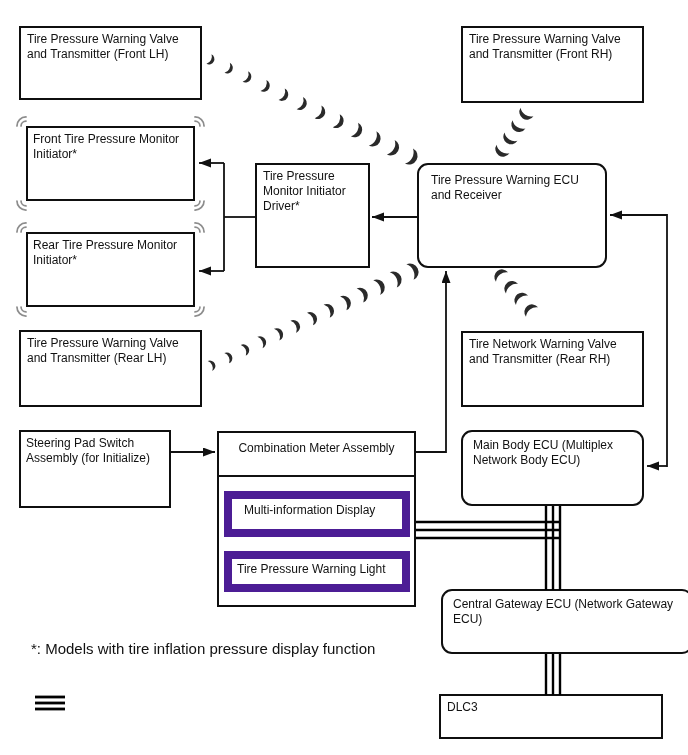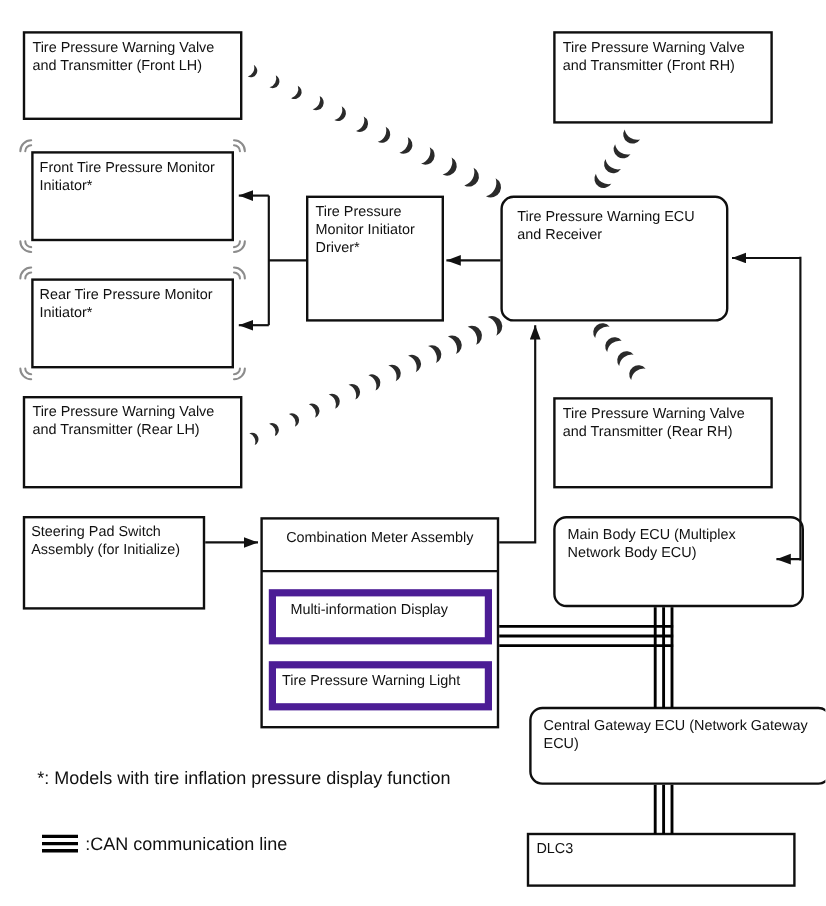--- a/index.html
+++ b/index.html
@@ -18,21 +18,21 @@
     box-sizing:border-box;
     font-size:12px;
     line-height:15px;
     padding:4px 6px;
   }
   .rounded{border-radius:11px;}
   .tight{padding:4px 5px;}
   .combo-header{position:absolute;left:0;top:0;right:0;padding:8px 8px 0 8px;font-size:12px;line-height:15px;text-align:center;}
   .inner-box{
     position:absolute;
-    border:6px solid #4c1d95;
+    border:8px solid #4c1d95;
     background:#ffffff;
     box-sizing:border-box;
     font-size:12px;line-height:15px;
   }
   .center-text{text-align:left;}
   .note{
     position:absolute;
     font-size:15px;line-height:15px;
     white-space:nowrap;
   }
@@ -68,53 +68,52 @@
 
   <div class="box rounded" style="left:417px;top:163px;width:190px;height:105px;padding:8px 12px;">
     <span>Tire Pressure Warning ECU and Receiver</span>
   </div>
 
   <div class="box" style="left:19px;top:330px;width:183px;height:77px;">
     <span>Tire Pressure Warning Valve and Transmitter (Rear LH)</span>
   </div>
 
   <div class="box" style="left:461px;top:331px;width:183px;height:76px;">
-    <span>Tire Pressure Warning Valve and Transmitter (Rear RH)</span>
+    <span>Tire Network Warning Valve and Transmitter (Rear RH)</span>
   </div>
 
   <div class="box tight" style="left:19px;top:430px;width:152px;height:78px;">
     <span>Steering Pad Switch Assembly (for Initialize)</span>
   </div>
 
   <div class="box" style="left:217px;top:431px;width:199px;height:176px;padding:0;">
     <div class="combo-header">
       <span>Combination Meter Assembly</span>
     </div>
     <div class="inner-box" style="left:5px;top:58px;width:186px;height:46px;padding:4px 12px;">
       <span>Multi-information Display</span>
     </div>
     <div class="inner-box" style="left:5px;top:118px;width:186px;height:41px;padding:3px 5px;">
       <span>Tire Pressure Warning Light</span>
     </div>
   </div>
 
-  <div class="box rounded" style="left:461px;top:430px;width:209px;height:76px;padding:6px 10px;">
+  <div class="box rounded" style="left:461px;top:430px;width:183px;height:76px;padding:6px 10px;">
     <span>Main Body ECU (Multiplex Network Body ECU)</span>
   </div>
 
   <div class="box rounded" style="left:441px;top:589px;width:252px;height:65px;padding:6px 10px;">
     <span>Central Gateway ECU (Network Gateway ECU)</span>
   </div>
 
   <div class="box center-text" style="left:439px;top:694px;width:224px;height:45px;">
     <span>DLC3</span>
   </div>
 
   <div class="note" style="left:31px;top:641px;">*: Models with tire inflation pressure display function</div>
-  <div class="note" style="left:71px;top:696px;">:CAN communication line</div>
 
   <svg class="overlay" width="688" height="755" viewBox="0 0 688 755">
     <defs>
       <marker id="arr" markerWidth="13" markerHeight="10" refX="12" refY="4.5" orient="auto" markerUnits="userSpaceOnUse">
         <path d="M0,0 L12,4.5 L0,9 Z" fill="#111"></path>
       </marker>
       <path id="crescent" d="M0,-9 A9,9 0 0 1 0,9 A12.5,12.5 0 0 0 0,-9 Z" fill="#2a2a2a"></path>
       <g id="cmark" fill="none" stroke="#8c8c8c" stroke-width="1.7" stroke-linecap="round">
         <path d="M3.5,-3.5 A5,5 0 0 1 3.5,3.5"></path>
         <path d="M6.4,-6.4 A9,9 0 0 1 6.4,6.4"></path>

